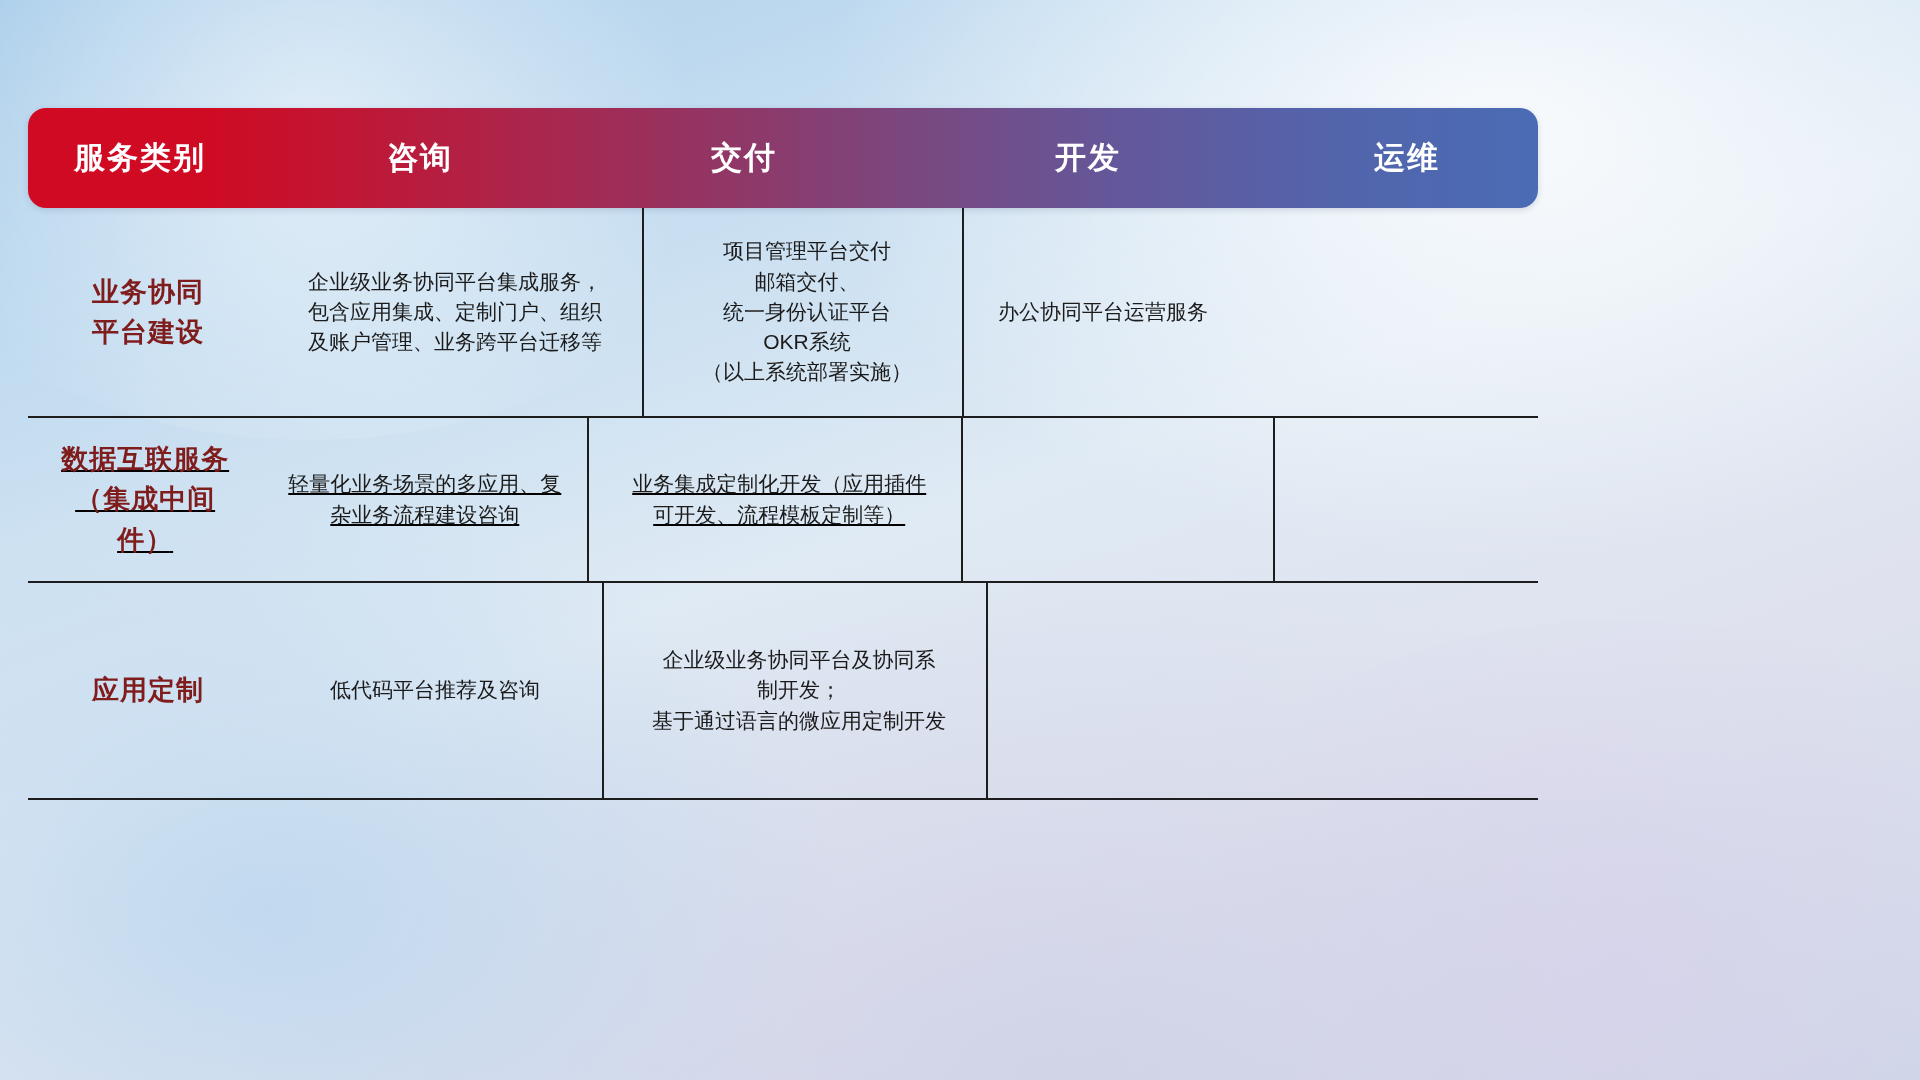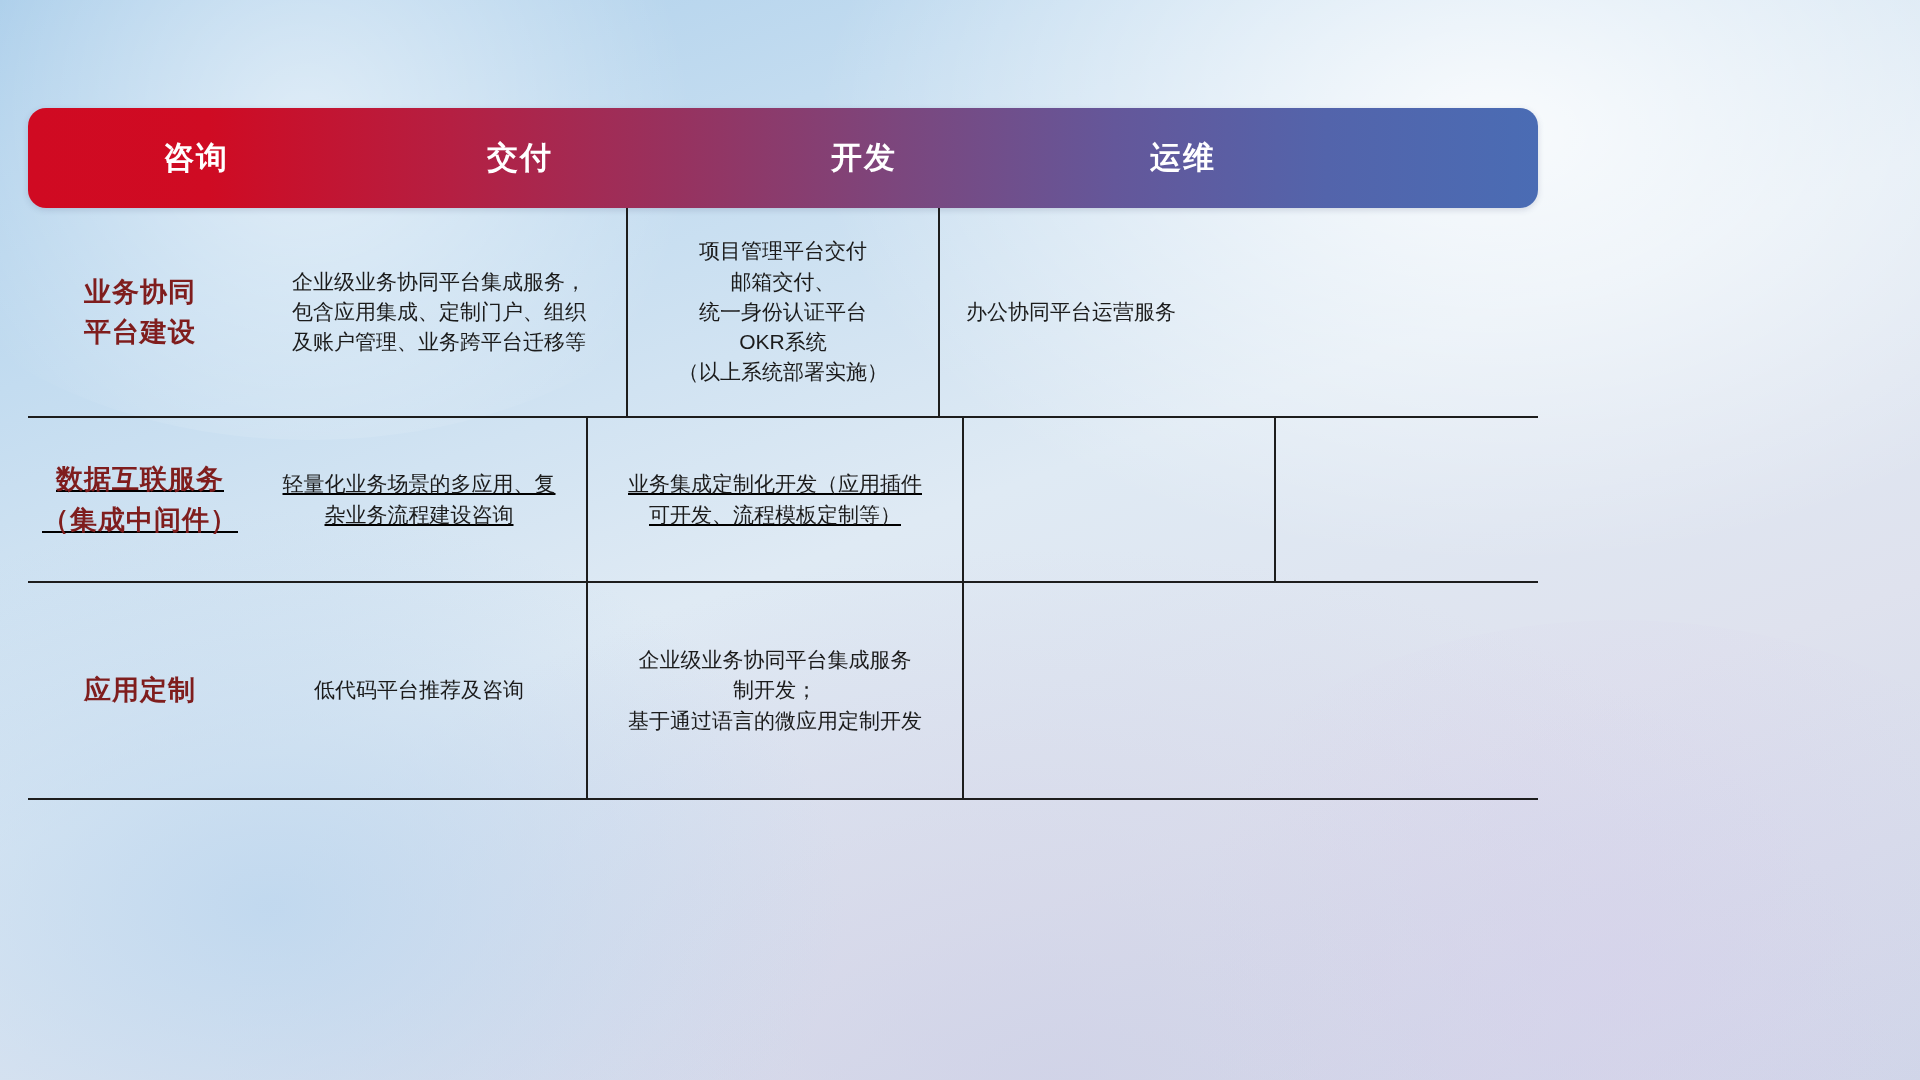--- a/index.html
+++ b/index.html
@@ -92,20 +92,21 @@
     display: flex;
     align-items: center;
     justify-content: center;
     padding: 10px 14px;
     text-align: center;
     font-size: 21px;
     line-height: 1.44;
     color: #1b1b1b;
     border-right: 2px solid #1d1d1d;
     white-space: pre-line;
+    margin-left: 8px;
   }
   .cell:last-child { border-right: none; }
 
   
   .cell.label {
     border-right: none;
     color: #7f1d1d;
     font-weight: bold;
     font-size: 27px;
     letter-spacing: 1px;
@@ -129,20 +130,21 @@
 <body>
 
 <div id="page-bg">
   <div id="bg-glow-a"></div>
   <div id="bg-glow-b"></div>
 </div>
 
 <div id="table-wrap">
 
   <div class="hdr">
+    <div class="hdr-cell c0">服务类别</div>
     <div class="hdr-cell c1">咨询</div>
     <div class="hdr-cell c3">交付</div>
     <div class="hdr-cell c2">开发</div>
     <div class="hdr-cell c4">运维</div>
   </div>
 
   <div class="tbody">
 
     <div class="row r1">
       <div class="cell label c0">业务协同
@@ -165,20 +167,20 @@
 杂业务流程建设咨询</div>
       <div class="cell c2">业务集成定制化开发（应用插件
 可开发、流程模板定制等）</div>
       <div class="cell c3"></div>
       <div class="cell tail c4"></div>
     </div>
 
     <div class="row r3">
       <div class="cell label c0">应用定制</div>
       <div class="cell c1">低代码平台推荐及咨询</div>
-      <div class="cell c2">企业级业务协同平台集成服务
+      <div class="cell c2">企业级业务协同平台及协同系
 制开发；
 基于通过语言的微应用定制开发</div>
       <div class="cell tail c4"></div>
     </div>
 
   </div>
 </div>
 
 </body></html>

